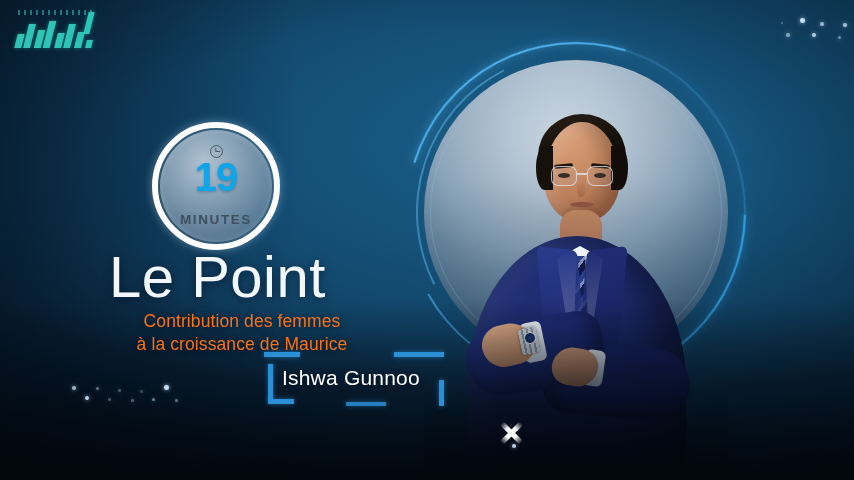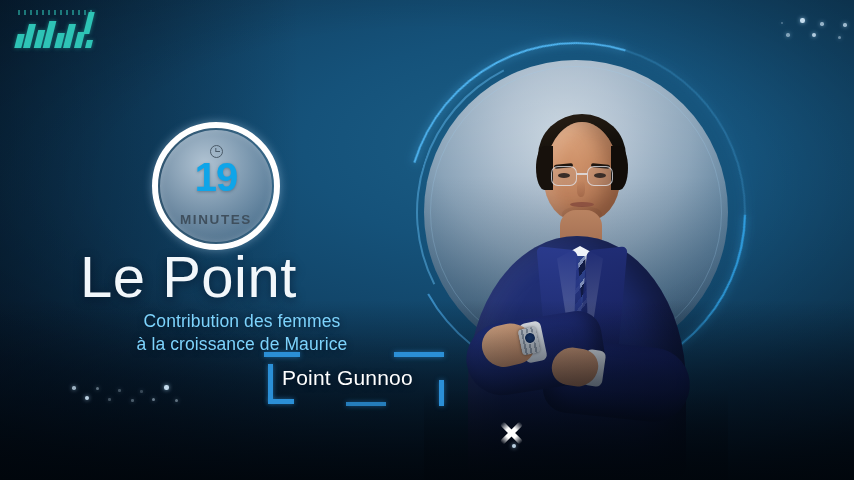--- a/index.html
+++ b/index.html
@@ -262,29 +262,29 @@
     letter-spacing:-1px;
     text-shadow:0 1px 3px rgba(20,40,60,.35);
   }
   .timer-label {
     font-size:13.5px; font-weight:600; color:#3f4f5d; letter-spacing:1.6px;
     margin-top:17px;
   }
 
   
   .title {
-    position:absolute; left:80px; top:248px;
+    position:absolute; left:109px; top:248px;
     font-size:58px; font-weight:300; color:#f2f7fb;
     letter-spacing:.5px; line-height:1;
     text-shadow:0 2px 10px rgba(0,10,25,.55);
   }
   .subtitle {
     position:absolute; left:92px; top:310px; width:300px;
     text-align:center;
-    font-size:17.5px; font-weight:400; color:#7dd3fc; line-height:1.32;
+    font-size:17.5px; font-weight:400; color:#f97316; line-height:1.32;
     letter-spacing:.1px;
     text-shadow:0 1px 6px rgba(0,10,25,.6);
     white-space:pre-line;
   }
 
   
   .namebox { position:absolute; left:268px; top:360px; width:176px; height:44px; }
   .nb-text {
     position:absolute; left:14px; top:6px; right:6px;
     font-size:21px; font-weight:400; color:#ffffff;
@@ -401,21 +401,21 @@
   <div class="subtitle">Contribution des  femmes
 à la croissance de Maurice</div>
 
   <div class="namebox">
     <div class="nb-seg nb-top-h"></div>
     <div class="nb-seg nb-top-r"></div>
     <div class="nb-seg nb-left-v"></div>
     <div class="nb-seg nb-left-h"></div>
     <div class="nb-seg nb-right-v"></div>
     <div class="nb-seg nb-bot-h"></div>
-    <div class="nb-text">Point Gunnoo</div>
+    <div class="nb-text">Ishwa Gunnoo</div>
   </div>
 
   <div class="logo">
     <div class="logo-dots"></div>
     <div class="logo-bar" style="left:0px;  width:7px;  height:14px;"></div>
     <div class="logo-bar" style="left:10px; width:7px;  height:24px;"></div>
     <div class="logo-bar" style="left:20px; width:7px;  height:18px;"></div>
     <div class="logo-bar" style="left:30px; width:7px;  height:27px;"></div>
     <div class="logo-bar" style="left:40px; width:7px;  height:15px;"></div>
     <div class="logo-bar" style="left:50px; width:7px;  height:24px;"></div>

